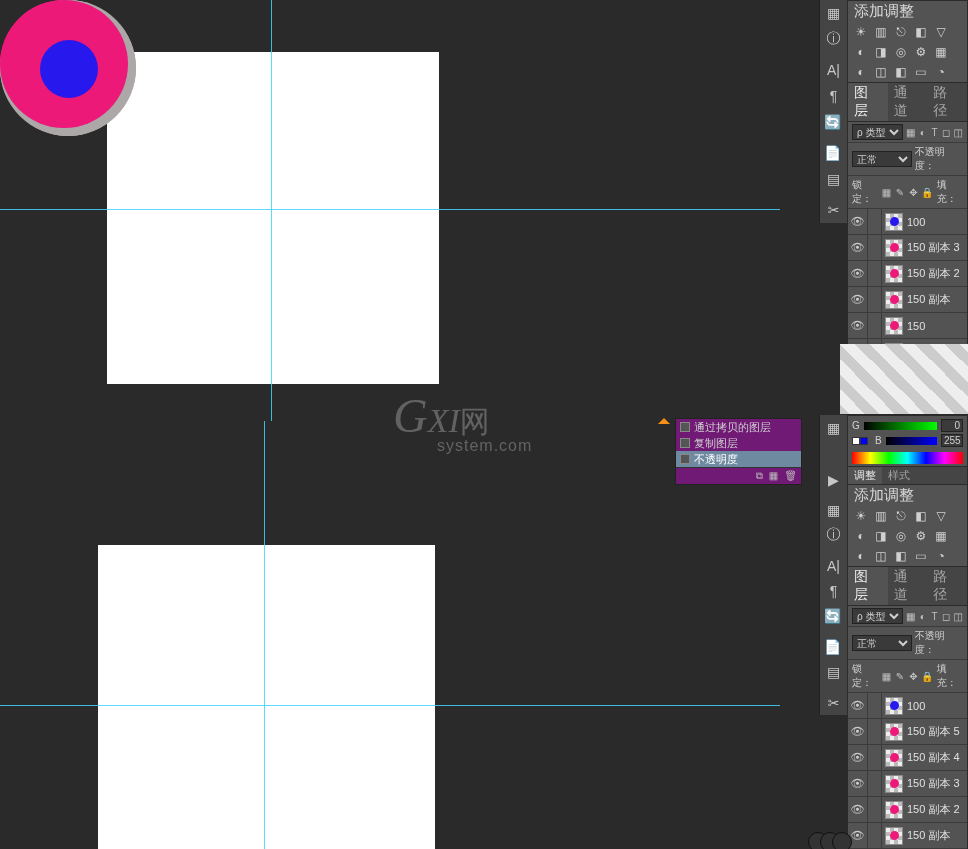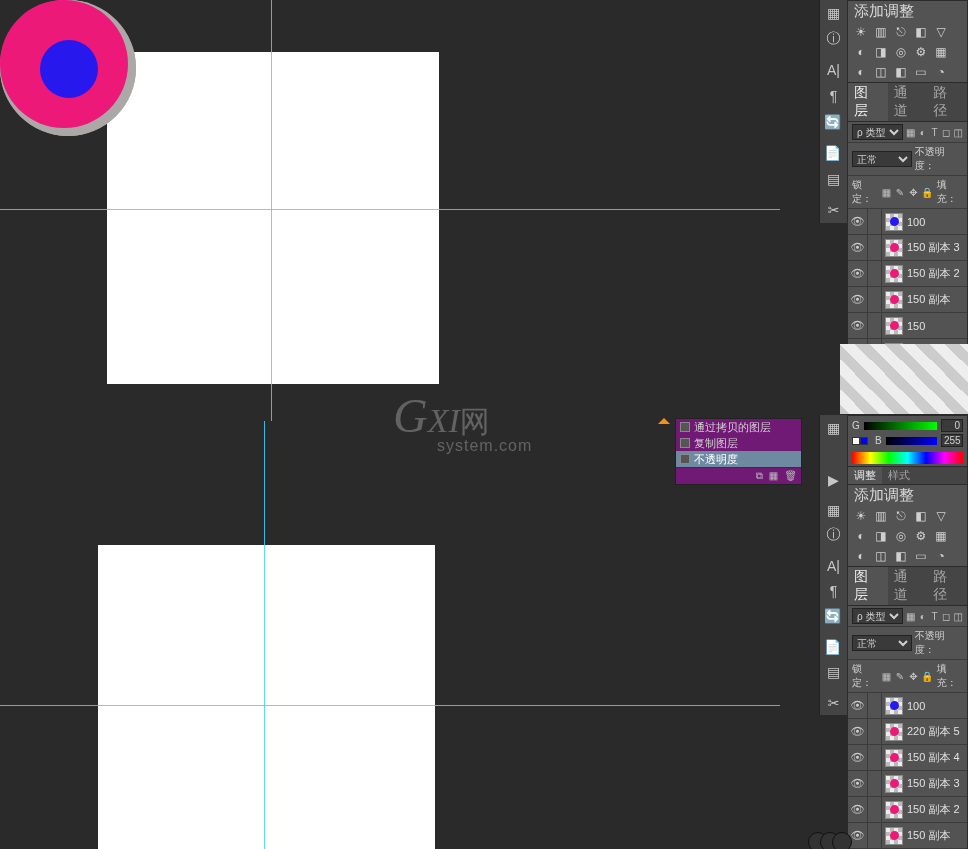--- a/index.html
+++ b/index.html
@@ -603,21 +603,21 @@
         <span class="layer-name">100</span>
       </div>
       <div class="layer-row">
         <div class="eye-col">
           <span class="eye">👁</span>
         </div>
         <div class="link-col"></div>
         <div class="thumb">
           <div class="dot dot-pink"></div>
         </div>
-        <span class="layer-name">220 副本 5</span>
+        <span class="layer-name">150 副本 5</span>
       </div>
       <div class="layer-row">
         <div class="eye-col">
           <span class="eye">👁</span>
         </div>
         <div class="link-col"></div>
         <div class="thumb">
           <div class="dot dot-pink"></div>
         </div>
         <span class="layer-name">150 副本 4</span>

